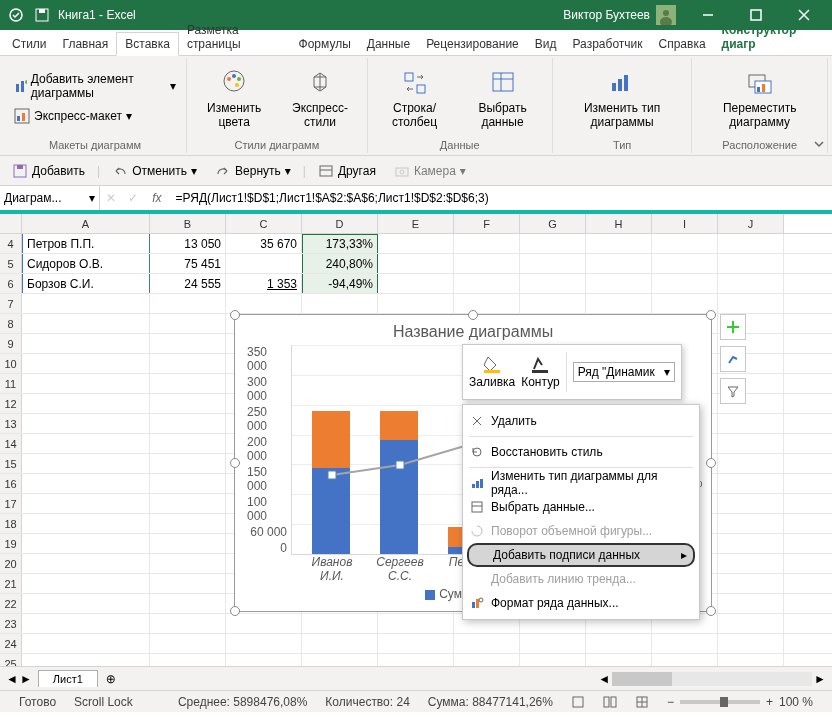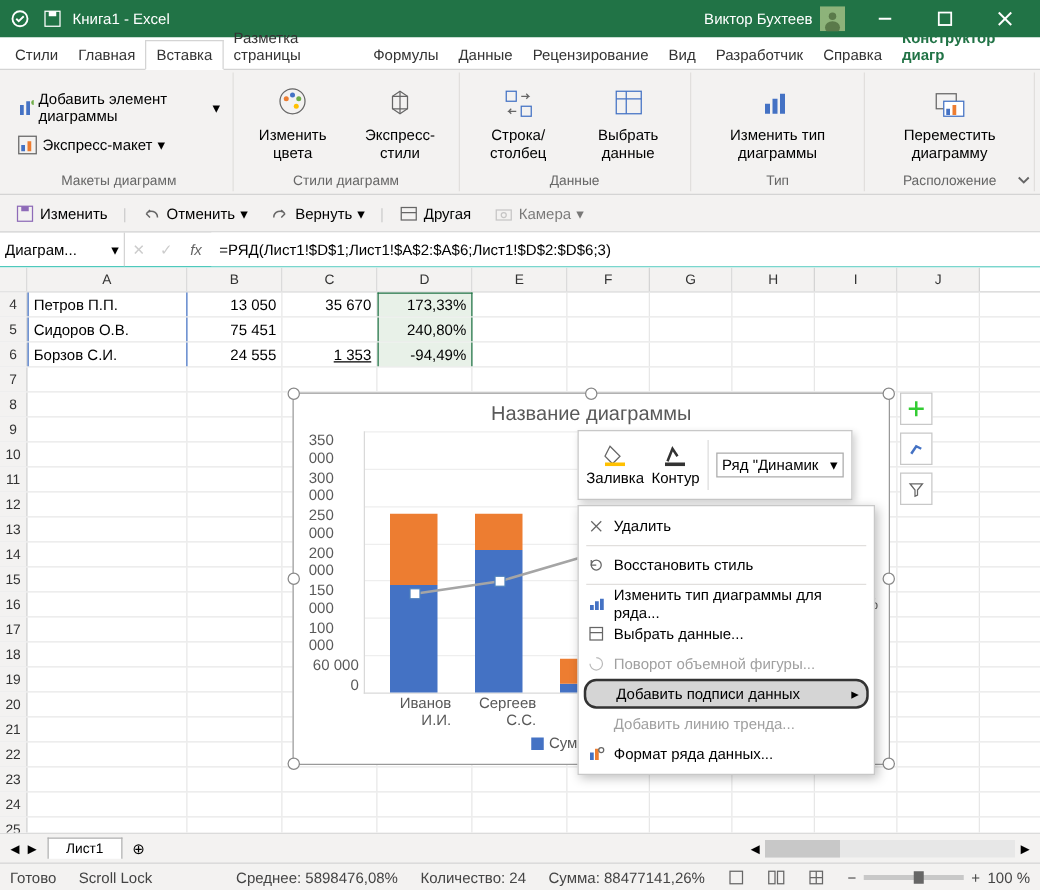--- a/index.html
+++ b/index.html
@@ -18,21 +18,21 @@
 .rgroup{display:flex;flex-direction:column;align-items:center;padding:0 6px;border-right:1px solid #e1dfdd;}
 .rgroup:last-child{border-right:none;}
 .rgroup .grow{flex:1;display:flex;align-items:center;gap:4px;}
 .rgroup .glabel{font-size:11px;color:#666;padding:2px 0;}
 .rbtn{display:flex;flex-direction:column;align-items:center;padding:2px 6px;cursor:pointer;gap:2px;text-align:center;}
 .rbtn .ricon{width:32px;height:32px;display:flex;align-items:center;justify-content:center;}
 .rbtn-sm{display:flex;align-items:center;gap:4px;padding:2px 4px;cursor:pointer;width:100%;}
 .ribbon-collapse{position:absolute;right:6px;bottom:4px;cursor:pointer;}
 .qat2{height:30px;background:#f3f2f1;border-bottom:1px solid #d4d4d4;display:flex;align-items:center;gap:6px;padding:0 6px;}
 .qat2 .qbtn{display:flex;align-items:center;gap:4px;padding:2px 6px;cursor:pointer;}
-.formula-bar{height:28px;border-bottom:1px solid #14b8a6;display:flex;align-items:center;}
+.formula-bar{height:28px;border-bottom:4px solid #14b8a6;display:flex;align-items:center;}
 .name-box{width:100px;border-right:1px solid #d4d4d4;padding:0 4px;display:flex;align-items:center;justify-content:space-between;height:100%;}
 .fx{padding:0 8px;color:#666;font-style:italic;}
 .formula-input{flex:1;padding:0 6px;height:100%;border:none;outline:none;}
 .grid-area{position:relative;height:452px;overflow:hidden;background:#fff;}
 .colheads{display:flex;height:20px;border-bottom:1px solid #d4d4d4;}
 .rowhead{width:22px;background:#f3f2f1;border-right:1px solid #d4d4d4;display:flex;align-items:center;justify-content:center;color:#333;font-size:11px;}
 .colhead{background:#f3f2f1;border-right:1px solid #d4d4d4;display:flex;align-items:center;justify-content:center;color:#333;font-size:11px;}
 .rows{}
 .row{display:flex;height:20px;border-bottom:1px solid #e7e7e7;}
 .cell{border-right:1px solid #e7e7e7;padding:0 4px;display:flex;align-items:center;overflow:hidden;white-space:nowrap;}
@@ -43,41 +43,41 @@
 .chart-title{text-align:center;font-size:16px;color:#595959;padding:8px 0 4px;}
 .chart-body{display:flex;height:210px;padding:0 8px;}
 .y-axis{width:48px;display:flex;flex-direction:column;justify-content:space-between;align-items:flex-end;padding:0 4px;font-size:10px;color:#595959;}
 .plot{flex:1;position:relative;border-left:1px solid #d9d9d9;border-bottom:1px solid #d9d9d9;}
 .gridline{position:absolute;left:0;right:0;border-top:1px solid #eee;}
 .bars{position:absolute;bottom:0;display:flex;gap:30px;left:20px;}
 .barstack{width:38px;position:relative;}
 .barseg{width:38px;position:absolute;left:0;}
 .y2-axis{width:52px;display:flex;flex-direction:column;justify-content:space-between;font-size:10px;color:#595959;padding:0 4px;}
 .x-axis{display:flex;gap:10px;padding-left:68px;font-size:10px;color:#595959;}
-.x-axis span{width:58px;text-align:right;}
+.x-axis span{width:58px;text-align:center;font-style:italic;}
 .legend{text-align:center;font-size:10px;color:#595959;padding:4px;}
 .legend .swatch{display:inline-block;width:10px;height:10px;vertical-align:middle;margin-right:4px;}
 .side-btns{position:absolute;left:720px;top:100px;display:flex;flex-direction:column;gap:6px;}
 .side-btn{width:26px;height:26px;border:1px solid #c8c8c8;background:#fff;display:flex;align-items:center;justify-content:center;cursor:pointer;}
 .mini-toolbar{position:absolute;left:462px;top:130px;width:220px;height:56px;background:#fff;border:1px solid #c8c8c8;box-shadow:2px 2px 6px rgba(0,0,0,0.2);display:flex;align-items:center;padding:2px 6px;gap:6px;}
 .mini-toolbar .mbtn{display:flex;flex-direction:column;align-items:center;font-size:11px;gap:2px;cursor:pointer;}
 .mini-select{border:1px solid #ababab;padding:2px 4px;font-size:11px;flex:1;display:flex;justify-content:space-between;align-items:center;}
 .context-menu{position:absolute;left:462px;top:190px;width:238px;background:#fff;border:1px solid #c8c8c8;box-shadow:2px 2px 8px rgba(0,0,0,0.25);padding:4px 0;}
 .ctx-item{height:24px;display:flex;align-items:center;padding:0 8px 0 28px;position:relative;font-size:12px;cursor:pointer;}
 .ctx-item.disabled{color:#a0a0a0;cursor:default;}
 .ctx-item .cicon{position:absolute;left:6px;width:16px;height:16px;display:flex;align-items:center;justify-content:center;}
 .ctx-item.highlight{background:#d5d5d5;border:2px solid #333;border-radius:10px;margin:0 4px;padding-left:24px;}
 .ctx-item .arrow{position:absolute;right:6px;}
 .ctx-sep{height:1px;background:#e1dfdd;margin:3px 6px;}
 .sheet-tabs{height:24px;border-top:1px solid #d4d4d4;display:flex;align-items:center;background:#f3f2f1;}
 .sheet-nav{display:flex;gap:2px;padding:0 6px;}
 .sheet-tab{padding:2px 14px;background:#fff;border:1px solid #aeaeae;border-bottom:none;font-size:11px;}
 .sheet-add{padding:0 8px;cursor:pointer;}
 .hscroll{flex:1;display:flex;align-items:center;justify-content:flex-end;padding:0 6px;gap:2px;}
-.statusbar{height:22px;background:#f3f2f1;border-top:1px solid #d4d4d4;display:flex;align-items:center;padding:0 8px;font-size:11px;color:#444;gap:18px;}
+.statusbar{height:22px;background:#f3f2f1;border-top:1px solid #d4d4d4;display:flex;align-items:center;padding:0 19px;font-size:11px;color:#444;gap:18px;}
 .statusbar .spacer{flex:1;}
 .zoom{display:flex;align-items:center;gap:6px;}
 .zoom-slider{width:80px;height:4px;background:#c8c8c8;position:relative;}
 .zoom-slider .thumb{position:absolute;left:50%;top:-3px;width:8px;height:10px;background:#666;}
 svg{display:block;}
 </style>
 </head>
 <body>
 
 <div class="titlebar">
@@ -252,21 +252,21 @@
       </svg>
     </div>
 </div>
 
 <div class="qat2">
   <div class="qbtn">
       <svg width="16" height="16">
         <rect x="2" y="2" width="12" height="12" fill="none" stroke="#8e6bb8"></rect>
         <rect x="5" y="2" width="6" height="4" fill="#8e6bb8"></rect>
       </svg>
-      <span>Изменить</span>
+      <span>Добавить</span>
     </div>
   <span style="color:#ccc">|</span>
   <div class="qbtn">
       <svg width="16" height="16">
         <path d="M4 8a5 5 0 019 3M4 8l3-3M4 8l3 3" fill="none" stroke="#666" stroke-width="1.2"></path>
       </svg>
       <span>Отменить</span>
       <span>▾</span>
     </div>
   <div class="qbtn">

